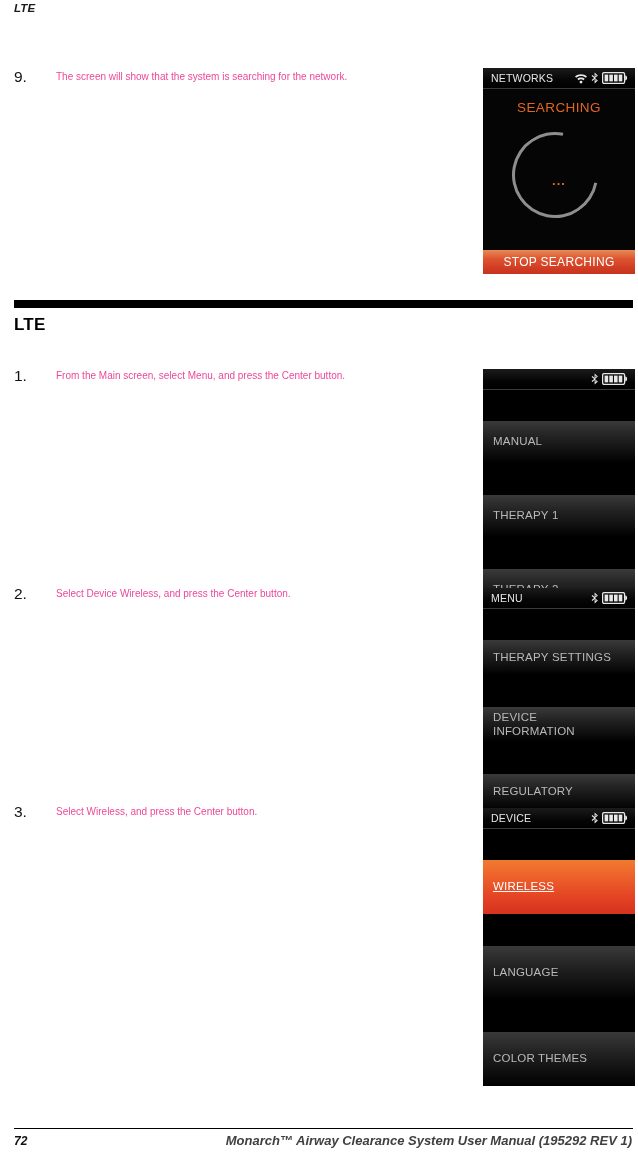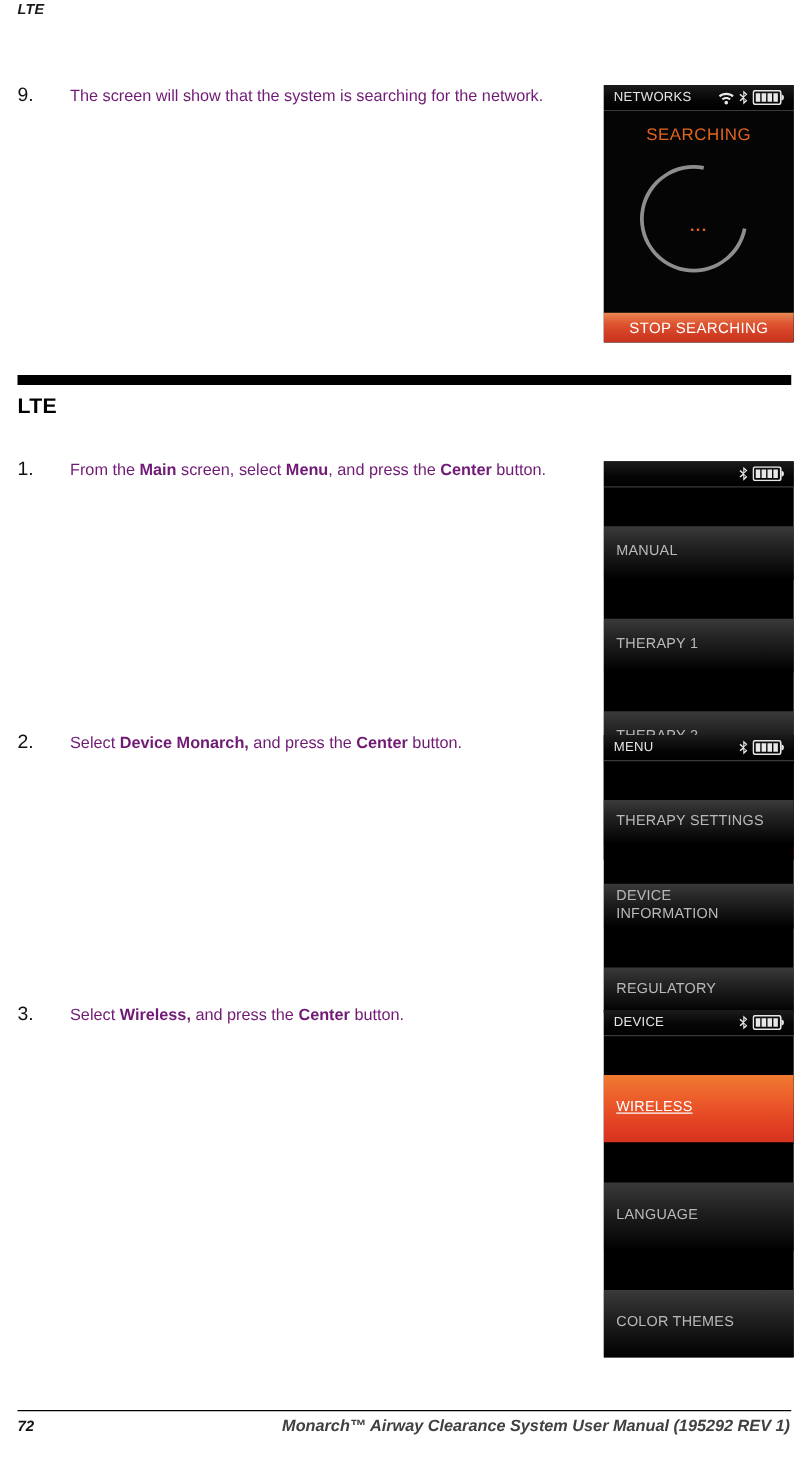--- a/index.html
+++ b/index.html
@@ -48,26 +48,26 @@
   .step-num {
     width: 42px;
     flex: 0 0 42px;
     font-size: 15.5px;
     line-height: 21px;
     color: #111;
   }
   .step-text {
     flex: 0 0 420px;
     width: 420px;
-    font-size: 13px;
+    font-size: 10px;
     line-height: 21.5px;
-    color: #701a75;
+    color: #ec4899;
     padding-right: 12px;
   }
-  .step-text b { font-weight: 700; }
+  .step-text b { font-weight: 400; }
 
   
   .section-rule {
     position: absolute;
     left: 14px;
     top: 300px;
     width: 619px;
     height: 8px;
     background: #000000;
   }
@@ -299,21 +299,21 @@
       </div>
       <div class="dev-row sel" style="height:45px;border-bottom:none;">
         <span class="lbl">MENU</span>
       </div>
     </div>
   </div>
 
   <div class="step" style="top:583px;">
     <div class="step-num">2.</div>
     <div class="step-text">
-      <span>Select </span><b>Device Monarch,</b><span> and press the </span><b>Center</b><span> button.</span>
+      <span>Select </span><b>Device Wireless,</b><span> and press the </span><b>Center</b><span> button.</span>
     </div>
   </div>
 
   <div class="device" style="top:588px;">
     <div class="dev-status">
       <span class="dev-status-title">MENU</span>
       <span class="dev-icons">
         <svg class="icon-bt" width="8" height="12" viewBox="0 0 8 12">
           <path d="M3.6 0.4 6.9 3.4 4 6 6.9 8.6 3.6 11.6V7.1L1.4 9 0.6 8.1 3.2 6 0.6 3.9 1.4 3 3.6 4.9z M4.5 2.6v2l1.1-1z M4.5 7.1v2l1.1-1z" fill="#e8e8e8"></path>
         </svg>

